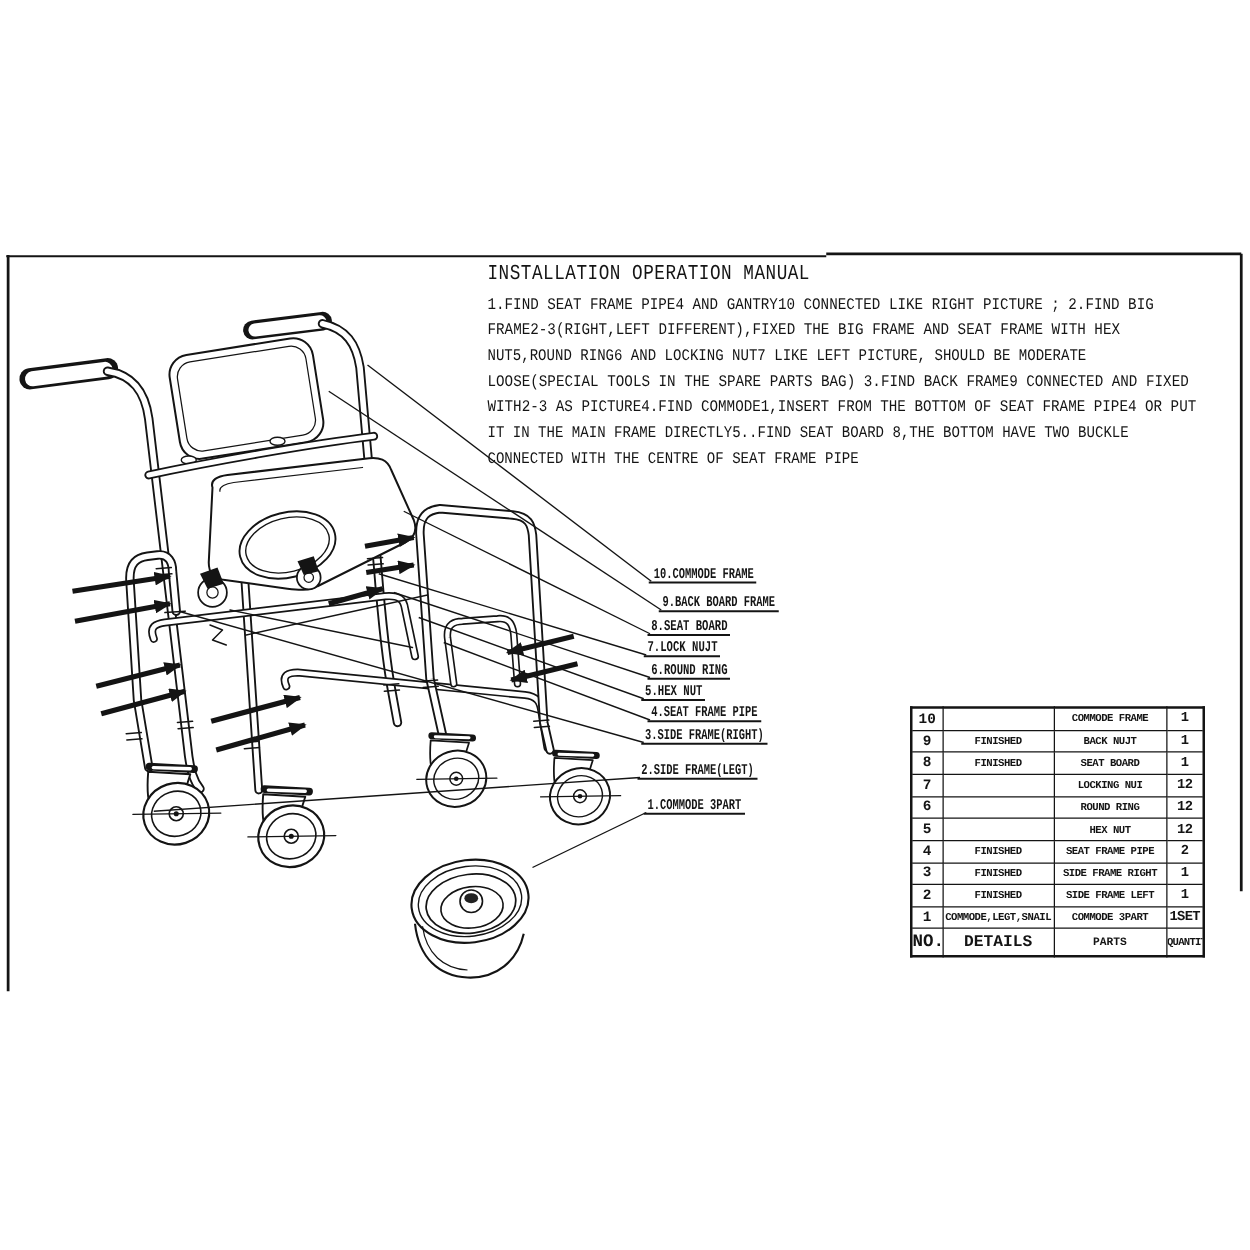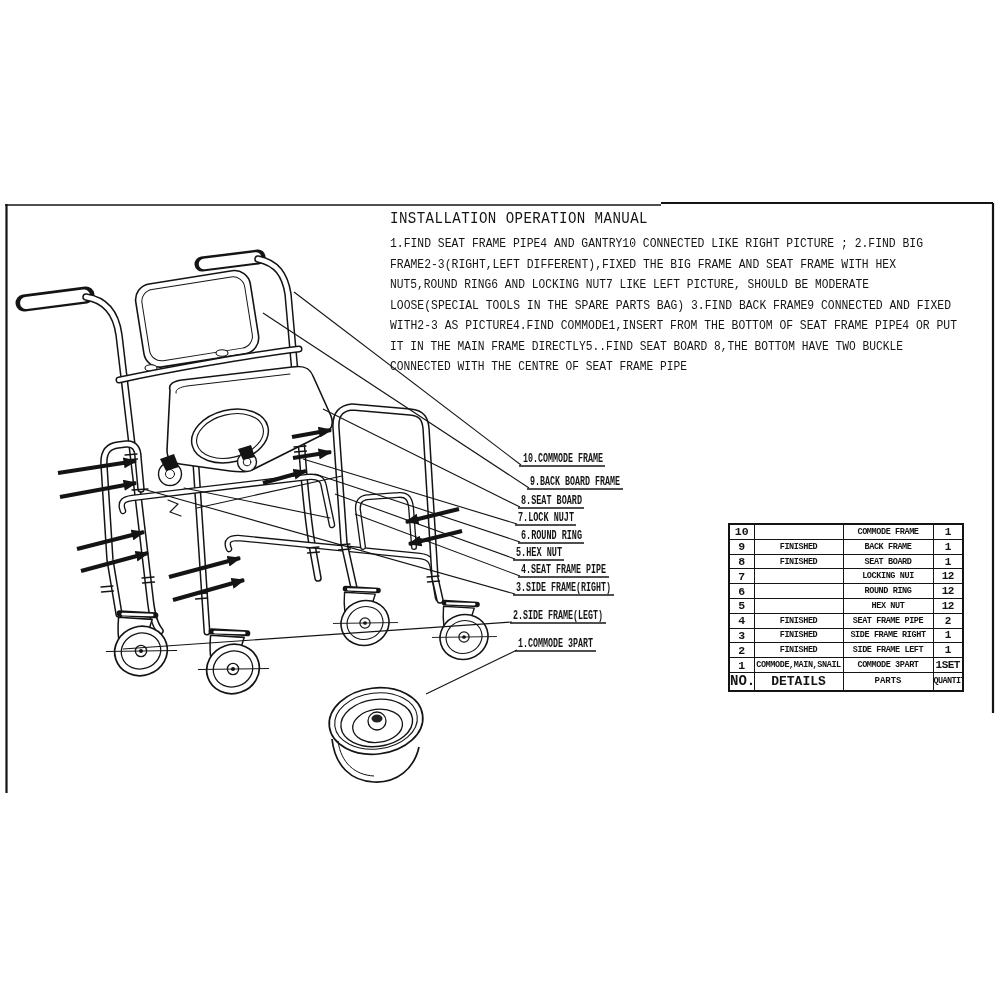--- a/index.html
+++ b/index.html
@@ -4,21 +4,21 @@
 <style>
   html,body{margin:0;padding:0;background:#fff;}
   .page{position:relative;width:1000px;height:1000px;background:#ffffff;overflow:hidden;
         font-family:"Liberation Mono","DejaVu Sans Mono",monospace;color:#141414;}
   svg{position:absolute;left:0;top:0;}
   svg text{fill:#141414;font-family:"Liberation Mono","DejaVu Sans Mono",monospace;}
   .manual-title{font-size:17px;letter-spacing:.5px;}
   .manual-line{font-size:13px;}
   .callout-label{font-size:12px;font-weight:bold;}
   
-  .parts-table{position:absolute;left:728px;top:523px;width:234px;height:169px;
+  .parts-table{position:absolute;left:728px;top:565px;width:234px;height:201px;
                border-collapse:collapse;table-layout:fixed;}
   .parts-table td{border:1.6px solid #141414;text-align:center;vertical-align:middle;
                   padding:0;height:13px;font-weight:bold;overflow:hidden;white-space:nowrap;}
   .parts-table{border:2.2px solid #141414;}
   td.c-no{font-size:11.5px;}
   td.c-det{font-size:8.5px;letter-spacing:-0.4px;margin-left:28px;}
   td.c-name{font-size:8.5px;letter-spacing:-0.4px;}
   td.c-qty{font-size:11px;letter-spacing:-0.5px;}
   td.h-no{font-size:14px;}
   td.h-det{font-size:13px;}
@@ -255,21 +255,21 @@
   <tbody>
         <tr>
     <td class="c-no">10</td>
     <td class="c-det"></td>
     <td class="c-name">COMMODE FRAME</td>
     <td class="c-qty">1</td>
   </tr>
   <tr>
     <td class="c-no">9</td>
     <td class="c-det">FINISHED</td>
-    <td class="c-name">BACK FRAME</td>
+    <td class="c-name">BACK NUJT</td>
     <td class="c-qty">1</td>
   </tr>
   <tr>
     <td class="c-no">8</td>
     <td class="c-det">FINISHED</td>
     <td class="c-name">SEAT BOARD</td>
     <td class="c-qty">1</td>
   </tr>
   <tr>
     <td class="c-no">7</td>
@@ -302,21 +302,21 @@
     <td class="c-qty">1</td>
   </tr>
   <tr>
     <td class="c-no">2</td>
     <td class="c-det">FINISHED</td>
     <td class="c-name">SIDE FRAME LEFT</td>
     <td class="c-qty">1</td>
   </tr>
   <tr>
     <td class="c-no">1</td>
-    <td class="c-det">COMMODE,MAIN,SNAIL</td>
+    <td class="c-det">COMMODE,LEGT,SNAIL</td>
     <td class="c-name">COMMODE 3PART</td>
     <td class="c-qty">1SET</td>
   </tr>
   <tr>
     <td class="h-no">NO.</td>
     <td class="h-det">DETAILS</td>
     <td class="h-name">PARTS</td>
     <td class="h-qty">QUANTITY</td>
   </tr>
 </tbody>

